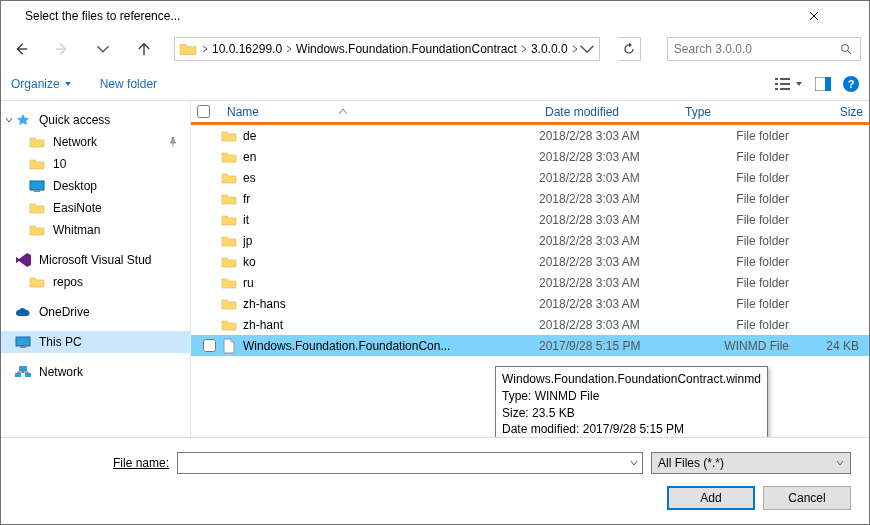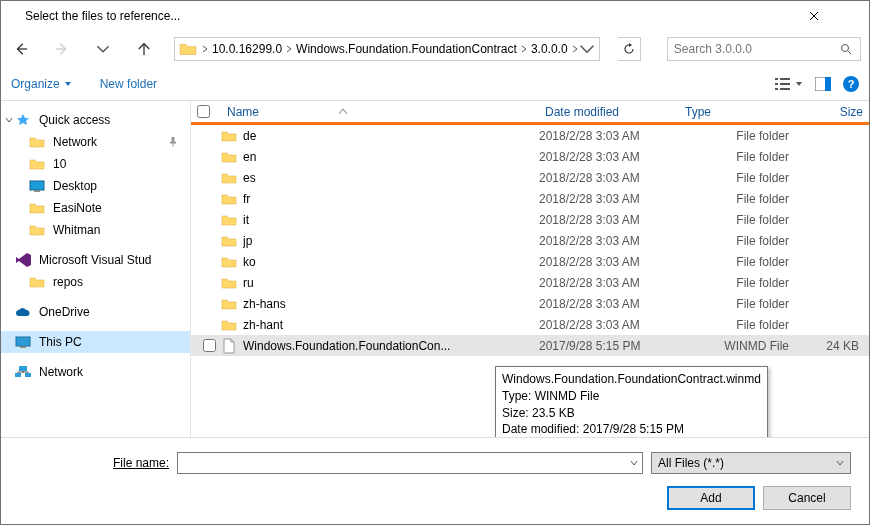--- a/index.html
+++ b/index.html
@@ -45,21 +45,21 @@
   .headerrow { display: flex; align-items: center; height: 24px; border-bottom: 3px solid #f97316; padding-left: 6px; }
   .hcell { font-size: 12px; color: #15569a; display: flex; align-items: center; padding: 0 6px; }
   .hcell.check { width: 24px; padding: 0; }
   .hcell input[type="checkbox"] { }
   .hcell.name { flex: 1; }
   .hcell.date { width: 140px; }
   .hcell.type { width: 110px; }
   .hcell.size { width: 80px; text-align: right; justify-content: flex-end; }
   .sort-arrow { margin-left: 80px; }
   .row { display: flex; align-items: center; height: 21px; padding-left: 6px; font-size: 12px; }
-  .row.hover { background: #e5e5e5; }
+  .row.hover { background: #7dd3fc; }
   .cell.check { width: 24px; display: flex; align-items: center; justify-content: center; }
   .cell.name { flex: 1; display: flex; align-items: center; gap: 6px; white-space: nowrap; overflow: hidden; text-overflow: ellipsis; }
   .cell.name .label { overflow: hidden; text-overflow: ellipsis; }
   .cell.date { width: 140px; color: #555; }
   .cell.type { width: 110px; color: #555; text-align: right; }
   .cell.size { width: 80px; color: #555; text-align: right; padding-right: 10px; }
   .ficon { width: 16px; height: 16px; display: flex; align-items: center; justify-content: center; }
   .tooltip { position: absolute; left: 304px; top: 265px; background: #fff; border: 1px solid #767676; padding: 4px 6px; box-shadow: 2px 2px 4px rgba(0,0,0,.25); font-size: 12px; line-height: 1.4; }
   .footer { border-top: 1px solid #ddd; padding: 14px 18px; display: flex; flex-direction: column; gap: 12px; }
   .filenamerow { display: flex; align-items: center; gap: 8px; }

